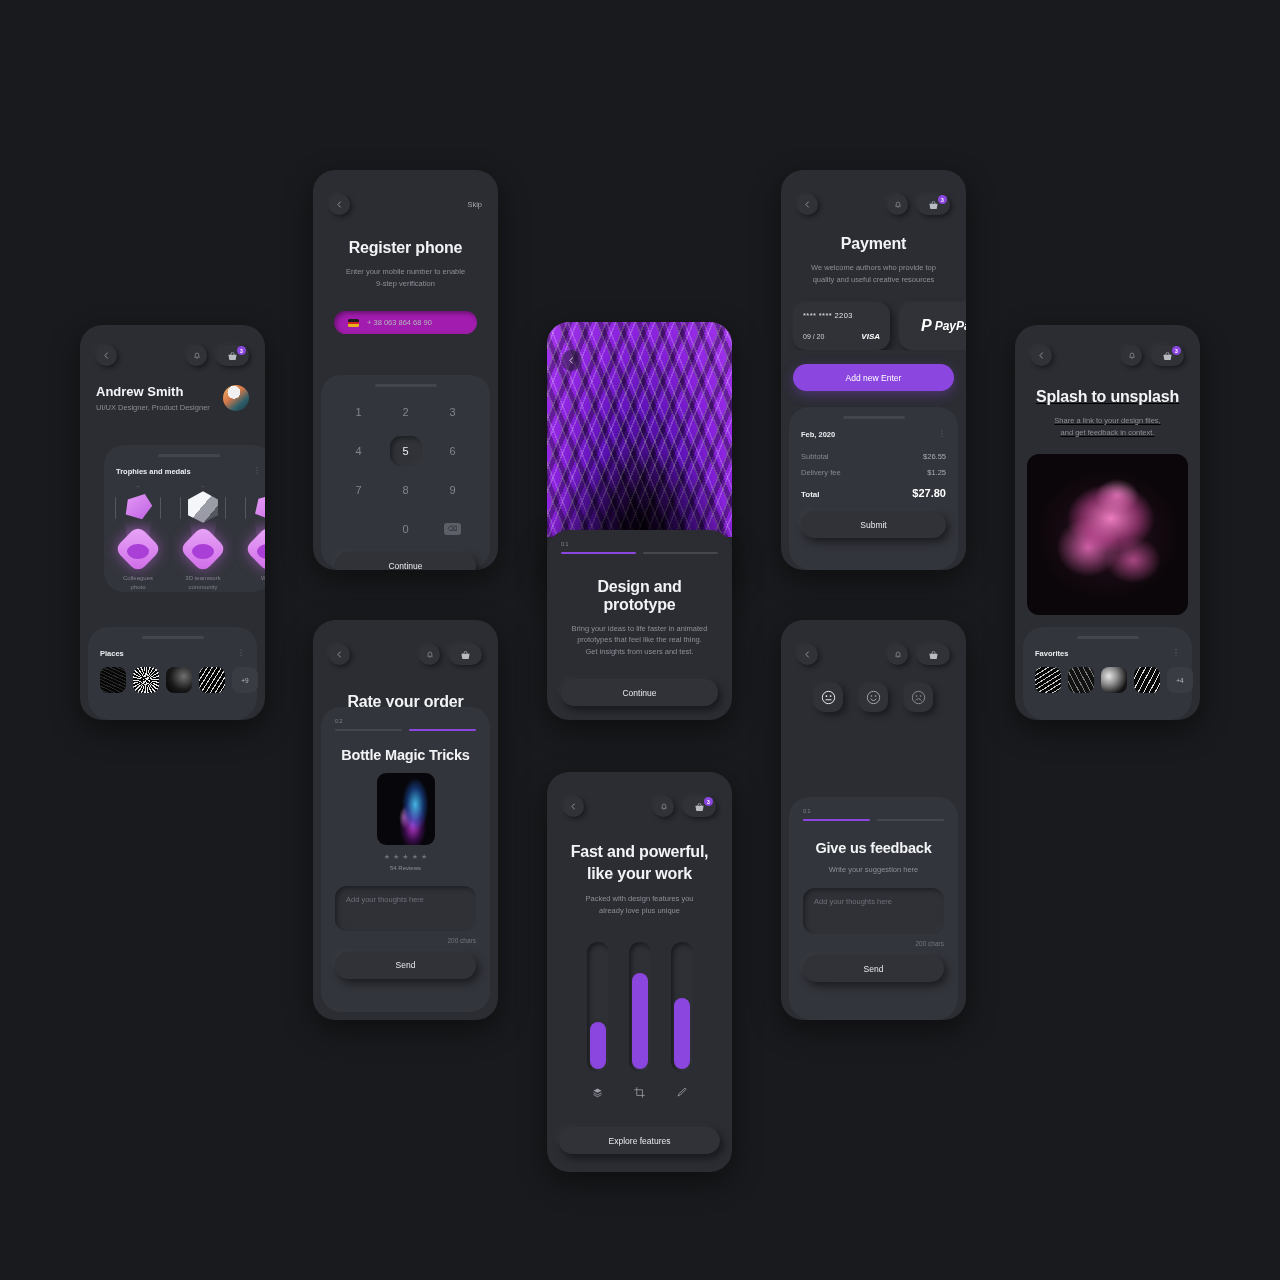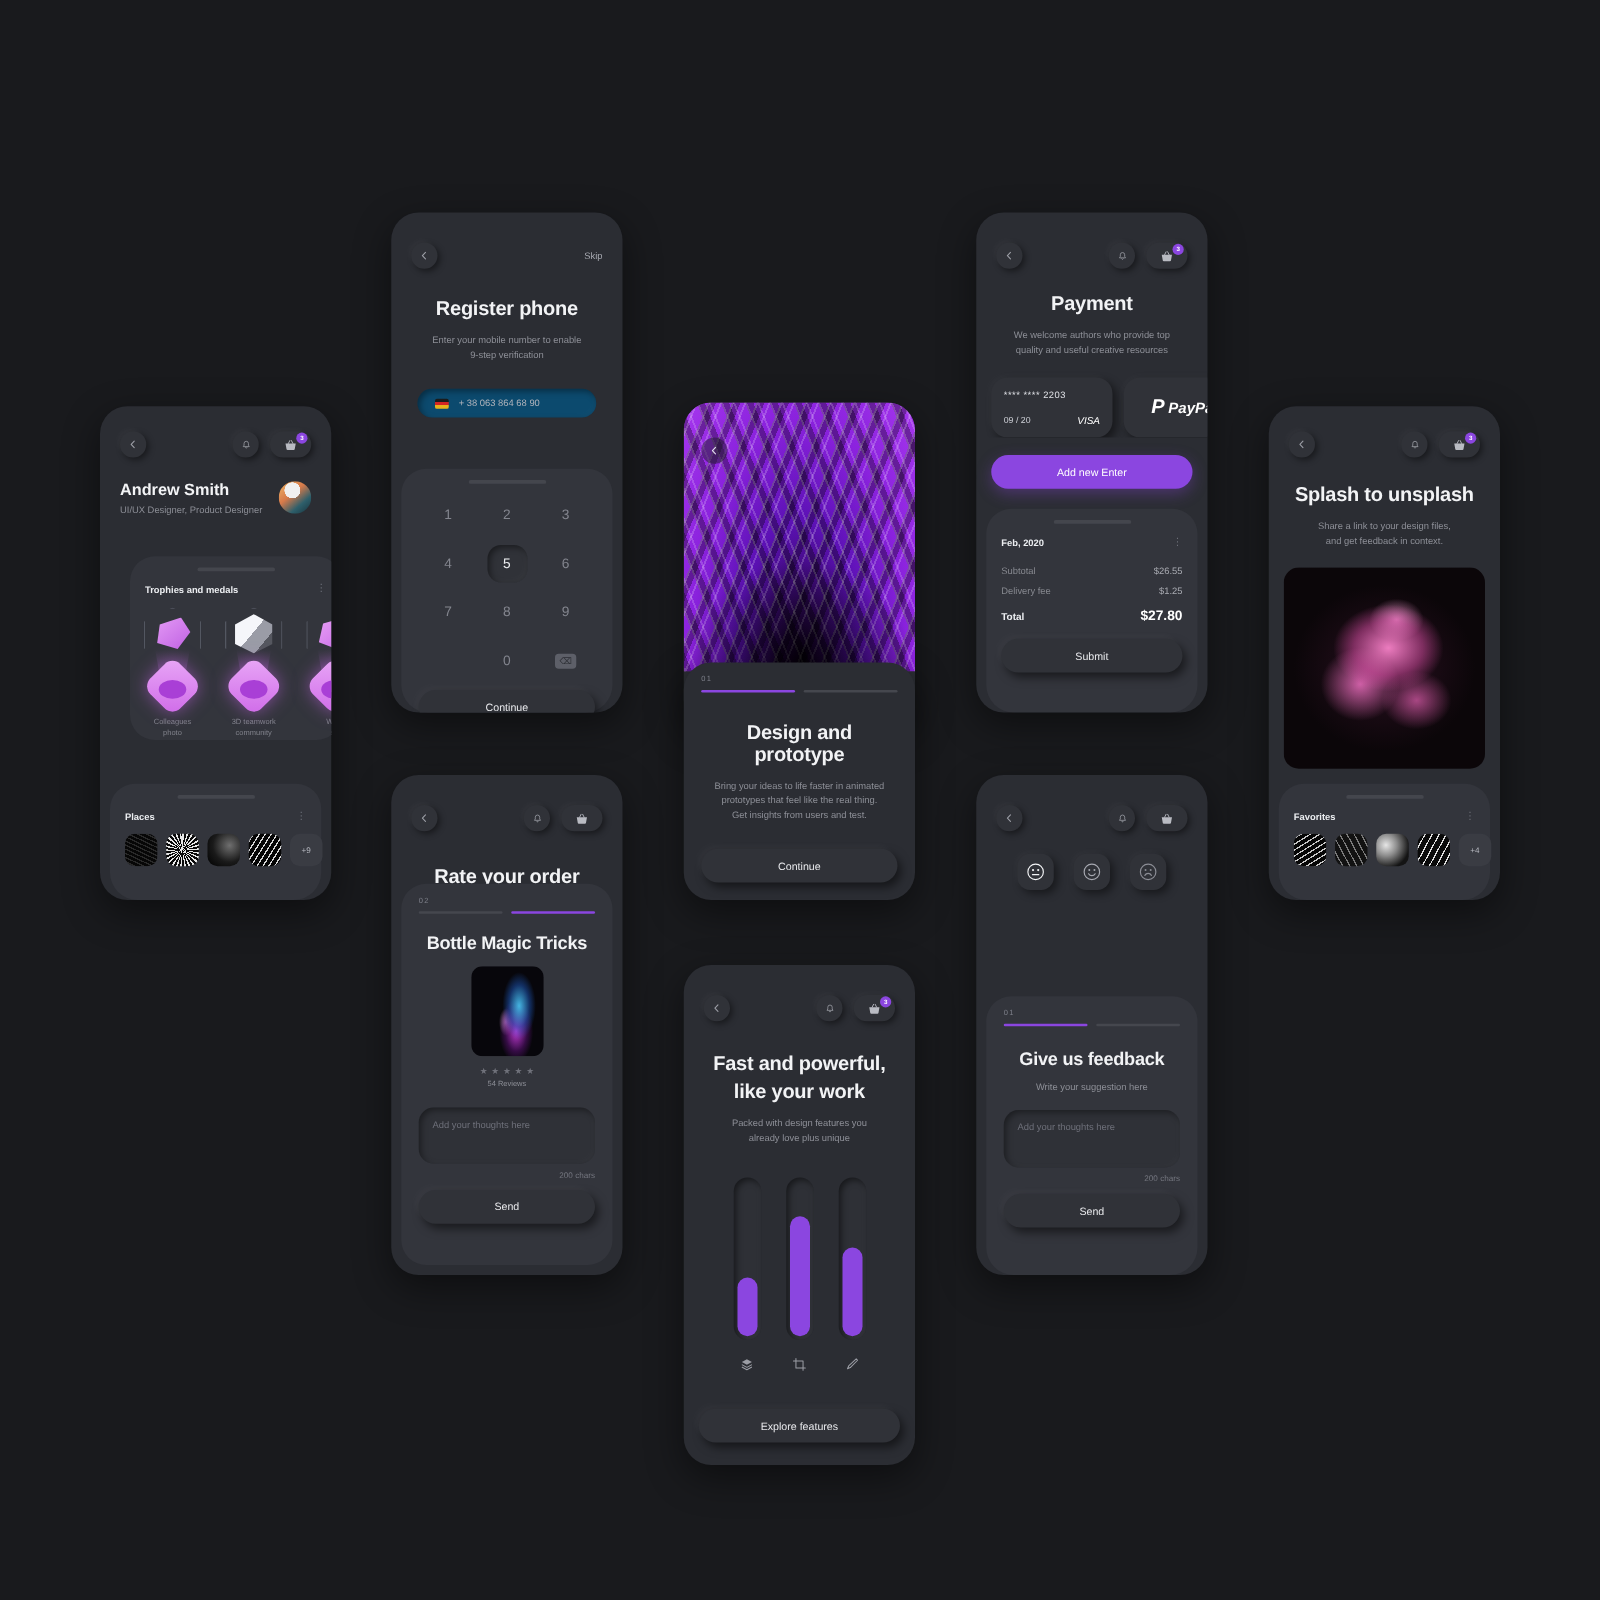--- a/index.html
+++ b/index.html
@@ -66,21 +66,21 @@
 
   
   .steps { padding:0 14px; }
   .stepnum { font-size:6px; color:#7e808a; letter-spacing:1px; }
   .bars { display:flex; gap:7px; margin-top:5px; }
   .bar { height:1.5px; border-radius:1px; background:#45474e; flex:1; }
   .bar.on { background:#8b46e0; }
 
   
   .field {
-    background:#0c4a6e; border-radius:13px;
+    background:#a21caf; border-radius:13px;
     box-shadow: inset 2px 2px 5px rgba(0,0,0,.4), inset -2px -2px 5px rgba(255,255,255,.022);
     display:flex; align-items:center;
   }
   .ta {
     background:#2f3137; border-radius:12px;
     box-shadow: inset 2px 2px 5px rgba(0,0,0,.4), inset -2px -2px 5px rgba(255,255,255,.022);
     padding:9px 11px; font-size:7.5px; color:#6e707a;
   }
   .chars { font-size:6.5px; color:#74767f; text-align:right; }
 
@@ -502,21 +502,21 @@
       <div class="h1">Payment</div>
       <div class="sub" style="margin-top:9px; white-space:pre-line;">We welcome authors who provide top
 quality and useful creative resources</div>
     </div>
 
     <div style="display:flex; gap:9px; padding:17px 0 0 12px; overflow:hidden;">
       <div class="paycard" style="width:97px; height:48px; padding:9px 10px; display:flex; flex-direction:column; justify-content:space-between; flex:none;">
         <div style="font-size:7.5px; color:#dfe1e6; letter-spacing:.4px;">**** **** 2203</div>
         <div class="row">
           <span style="font-size:7px;color:#cfd1d8;">09 / 20</span>
-          <span style="font-size:8px;font-weight:400;font-style:italic;color:#ffffff;">VISA</span>
+          <span style="font-size:8px;font-weight:700;font-style:italic;color:#ffffff;">VISA</span>
         </div>
       </div>
       <div class="paycard" style="width:97px; height:48px; display:flex; align-items:center; justify-content:center; gap:3px; flex:none;">
         <span style="font-size:16px;font-weight:700;font-style:italic;color:#ffffff;line-height:1;">P</span>
         <span style="font-size:12px;font-weight:700;font-style:italic;color:#ffffff;">PayPal</span>
       </div>
     </div>
 
     <div class="btn primary" style="margin:14px 12px 0;">Add new Enter</div>
 
@@ -600,21 +600,21 @@
           </div>
       </div>
       <div class="h1 sm" style="padding-top:19px;">Give us feedback</div>
       <div class="sub" style="margin-top:8px;">Write your suggestion here</div>
       <div class="ta" style="margin:13px 14px 0; height:46px;">Add your thoughts here</div>
       <div class="chars" style="margin:6px 14px 0;">200 chars</div>
       <div class="btn" style="margin:8px 14px 0;">Send</div>
     </div>
   </div>
 
-  <div class="card" style="left:1015px; top:325px; width:185px; height:395px;">
+  <div class="card" style="left:1015px; top:325px; width:185px; height:395px;text-decoration:underline;">
     <div class="topbar" style="padding-top:20px;">
       <div class="iconbtn">
         <svg width="7" height="7" viewBox="0 0 8 8" fill="none">
             <path d="M5 1L2.2 4L5 7" stroke="currentColor" stroke-width="1" stroke-linecap="round" stroke-linejoin="round"></path>
           </svg>
       </div>
       <div class="rightgrp">
         <div class="iconbtn">
           <svg width="8" height="8" viewBox="0 0 10 10" fill="none">
               <path d="M5 1.3a2.2 2.2 0 00-2.2 2.2v1.7L2 6.6h6l-.8-1.4V3.5A2.2 2.2 0 005 1.3z" stroke="currentColor" stroke-width=".8" stroke-linejoin="round"></path>

